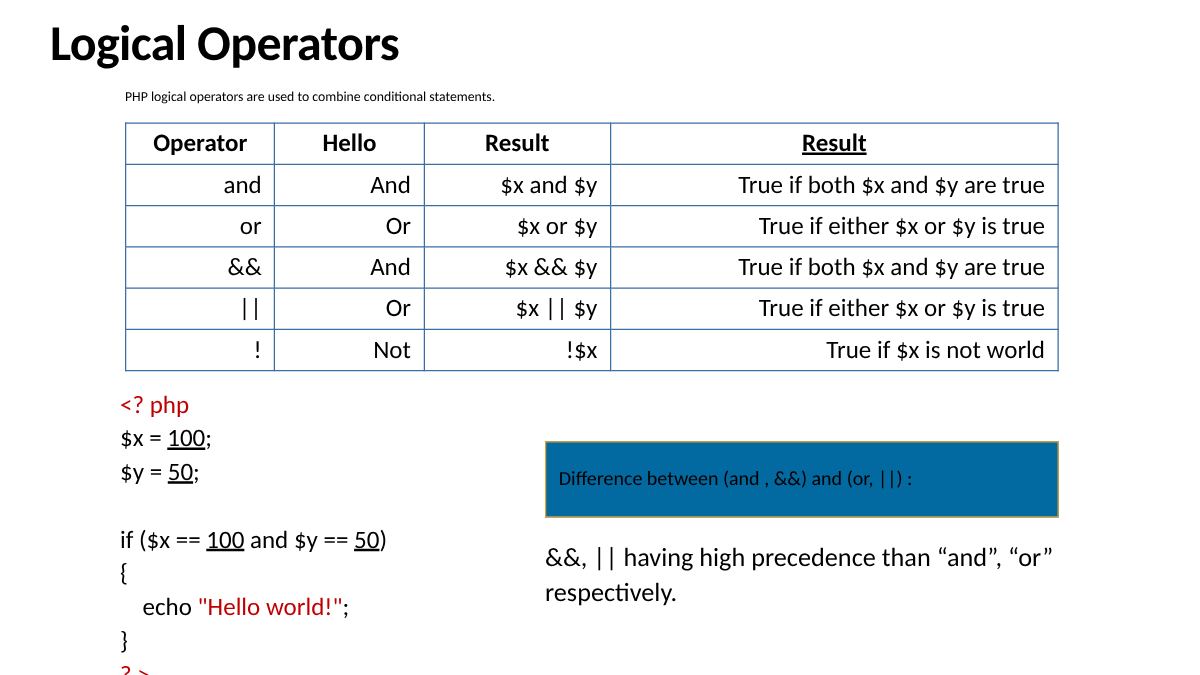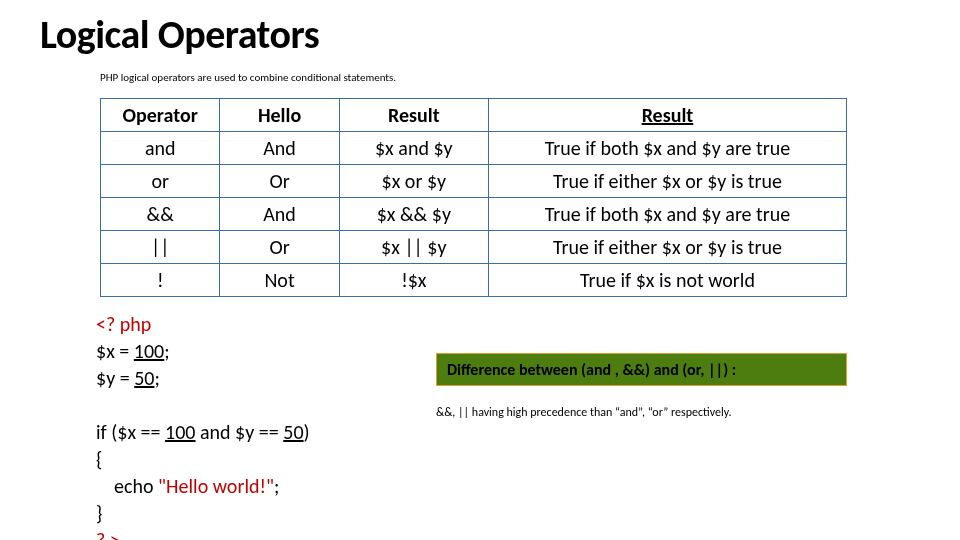--- a/index.html
+++ b/index.html
@@ -34,21 +34,21 @@
     margin-right: 10px;
   }
   table.ops {
     border-collapse: collapse;
     width: 100%;
     font-size: 20px;
   }
   table.ops th, table.ops td {
     border: 1px solid #3a6ea5;
     padding: 4px 10px;
-    text-align: center;
+    text-align: right;
     vertical-align: middle;
     height: 22px;
   }
   table.ops th {
     font-weight: 700;
     text-align: center;
   }
   table.ops th.op-col { width: 16%; }
   table.ops th.name-col { width: 16%; }
   table.ops th.ex-col { width: 20%; }
@@ -71,28 +71,28 @@
   .code .u { text-decoration: underline; }
 
   .right-notes {
     flex: 1;
     margin-left: 20px;
     margin-right: 10px;
     margin-top: 42px;
   }
   .diff-box {
     border: 1px solid #e0a030;
-    background: #4d7c0f;
-    padding: 6px 10px;
+    background: #0369a1;
+    padding: 20px 10px;
     font-size: 16px;
-    font-weight: 700;
+    font-weight: 400;
     margin-bottom: 18px;
   }
   .prec-note {
-    font-size: 12px;
+    font-size: 21px;
     line-height: 1.35;
   }
 </style>
 </head>
 <body>
 
 <div class="slide">
 
   <h1 class="title">Logical Operators</h1>
 

